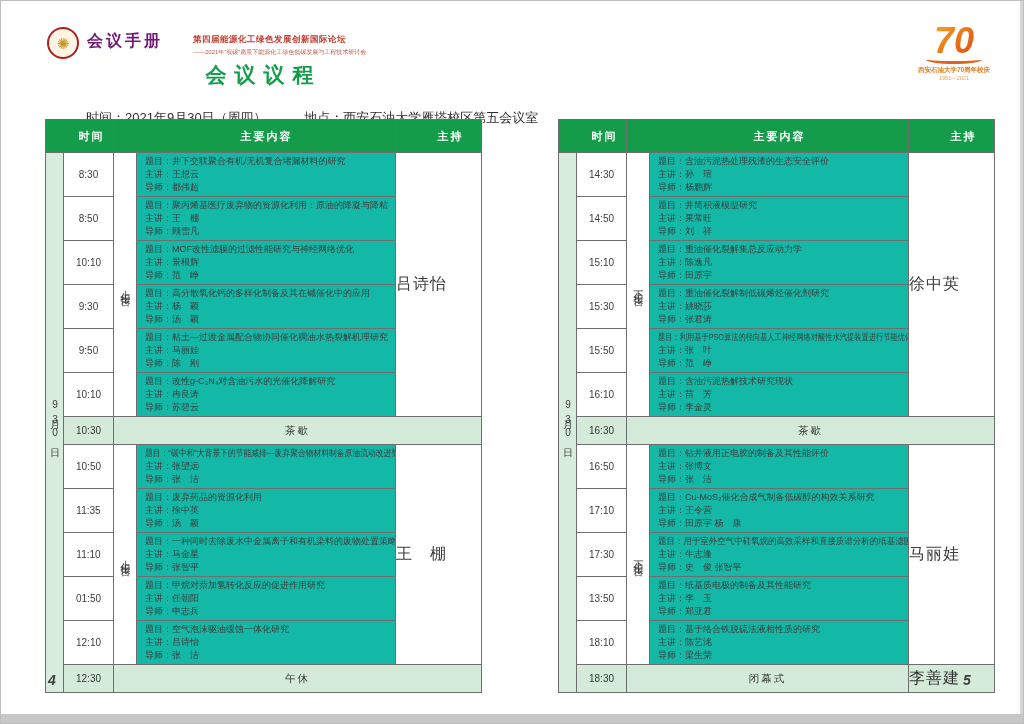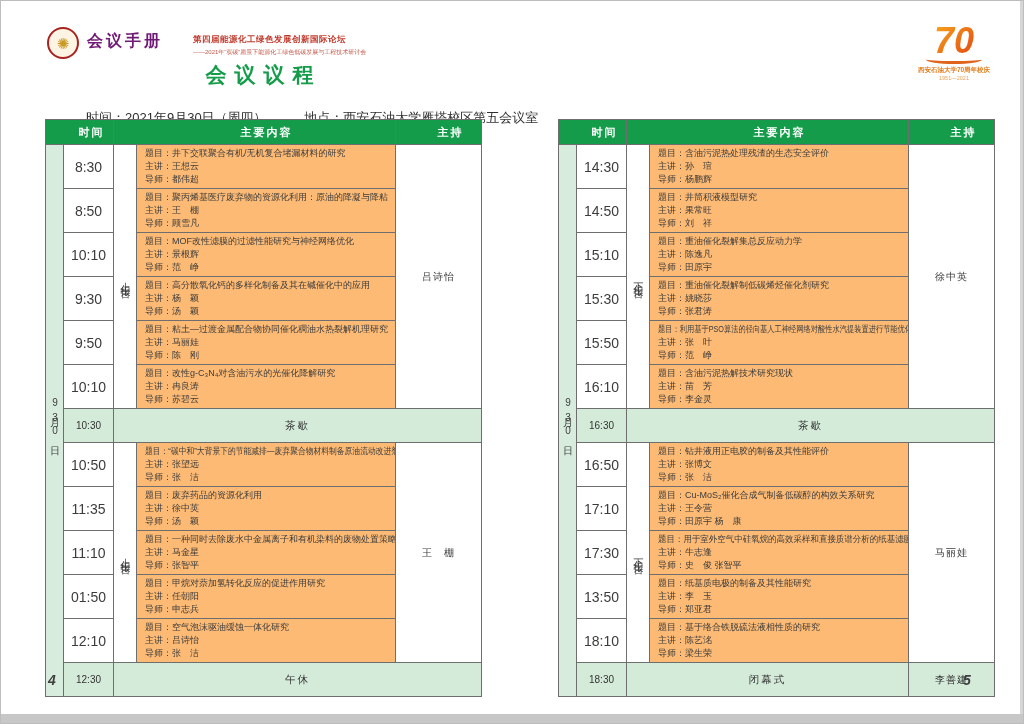--- a/index.html
+++ b/index.html
@@ -34,32 +34,32 @@
   .meta-line { position:absolute; left:85px; top:95px; font-size:13px; color:#2f2f2f;margin-top:13px; }
   .meta-line span { margin-right:34px; }
 
   
   .sched { position:absolute; top:118px; width:437px; border-collapse:collapse; table-layout:fixed;
            font-family:"Liberation Sans","DejaVu Sans",sans-serif; }
   #page4 { left:44px; }
   #page5 { left:557px; }
   .sched th, .sched td { border:1px solid #6e6e6e; }
   .sched thead th { background:#159c4b; color:#ffffff; font-size:11px; font-weight:bold;
-                    height:25px; text-align:center; letter-spacing:2px;padding-left:24px; }
+                    height:33px; text-align:center; letter-spacing:2px;padding-left:24px; }
   #page4 tr.talk-row { height:43px; }
   #page5 tr.talk-row { height:44px; }
-  tr.break-row { height:34px; }
+  tr.break-row { height:28px; }
   .date-cell { background:#d7ecdc; text-align:center; vertical-align:middle; }
-  .time-cell { text-align:center; vertical-align:middle; font-size:14px; color:#3c3c3c; background:#fff; }
+  .time-cell { text-align:center; vertical-align:middle; font-size:10px; color:#3c3c3c; background:#fff; }
   .session-cell { text-align:center; vertical-align:middle; background:#fff; }
   .v-text { writing-mode:vertical-lr; text-orientation:upright; display:inline-block;
             font-size:10px; letter-spacing:2px; color:#3c3c3c; }
-  .content-cell { background:#fdba74; padding:2px 4px 2px 8px; vertical-align:middle; overflow:hidden; }
+  .content-cell { background:#14b8a6; padding:2px 4px 2px 8px; vertical-align:middle; overflow:hidden; }
   .content-cell div { font-size:9px; color:#3c3c3c; line-height:13px; white-space:nowrap; }
-  .host-cell { text-align:center; vertical-align:middle; font-size:10px; color:#3c3c3c;
+  .host-cell { text-align:left; vertical-align:middle; font-size:16px; color:#3c3c3c;
                background:#fff; letter-spacing:1px; }
   tr.break-row td { background:#d5ebda; color:#333; }
   .break-time { font-size:10px; }
   .break-label { text-align:center; font-size:10.5px; letter-spacing:2px; vertical-align:middle;font-family:Liberation Mono, monospace; }
 
   .page-num { position:absolute; top:671px; font-size:14px; font-weight:bold; font-style:italic; color:#3f3f3f; }
   .pn-left { left:47px; }
   .pn-right { left:962px; }
 </style>
 </head>

